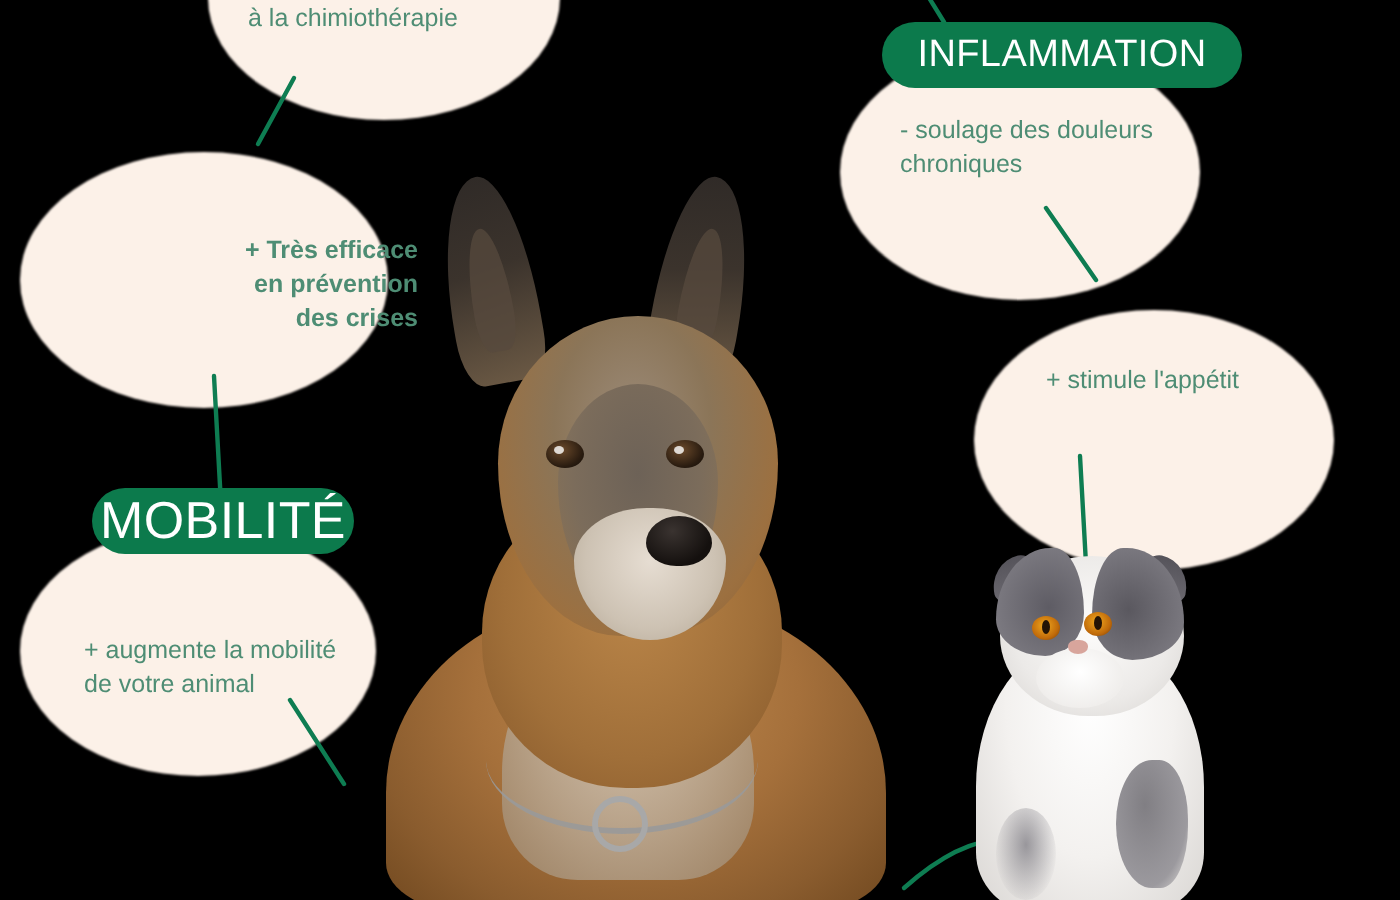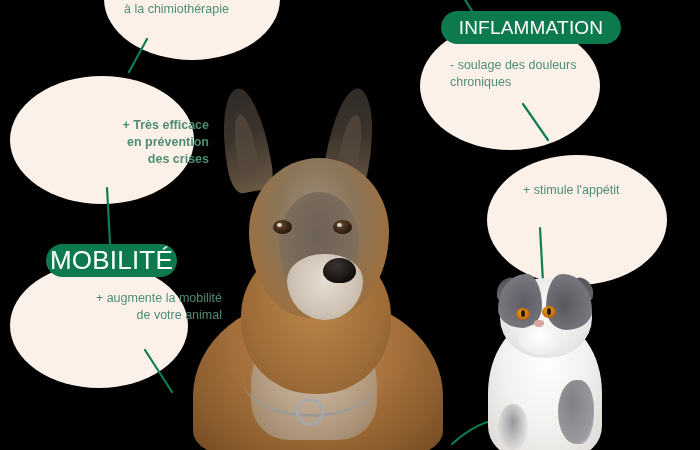--- a/index.html
+++ b/index.html
@@ -194,21 +194,21 @@
   
   .caption {
     position: absolute;
     color: #4e8d74;
     font-size: 12.5px;
     line-height: 17px;
     white-space: pre-line;
   }
   #cap-chimio       { left: 124px; top: 1px;   width: 170px; text-align: left; }
   #cap-epilepsie    { left: 49px;  top: 117px; width: 160px; text-align: right; font-weight: bold; }
-  #cap-mobilite     { left: 42px;  top: 290px; width: 180px; text-align: right; }
+  #cap-mobilite     { left: 42px;  top: 317px; width: 180px; text-align: left; }
   #cap-inflammation { left: 440px; top: 57px;  width: 190px; text-align: left; margin-left: 10px; }
   #cap-appetit      { left: 523px; top: 182px; width: 180px; text-align: left; }
 </style>
 </head>
 <body>
 
 <div id="stage">
 
   <div class="blob b-top"></div>
   <div class="blob b-epi"></div>

